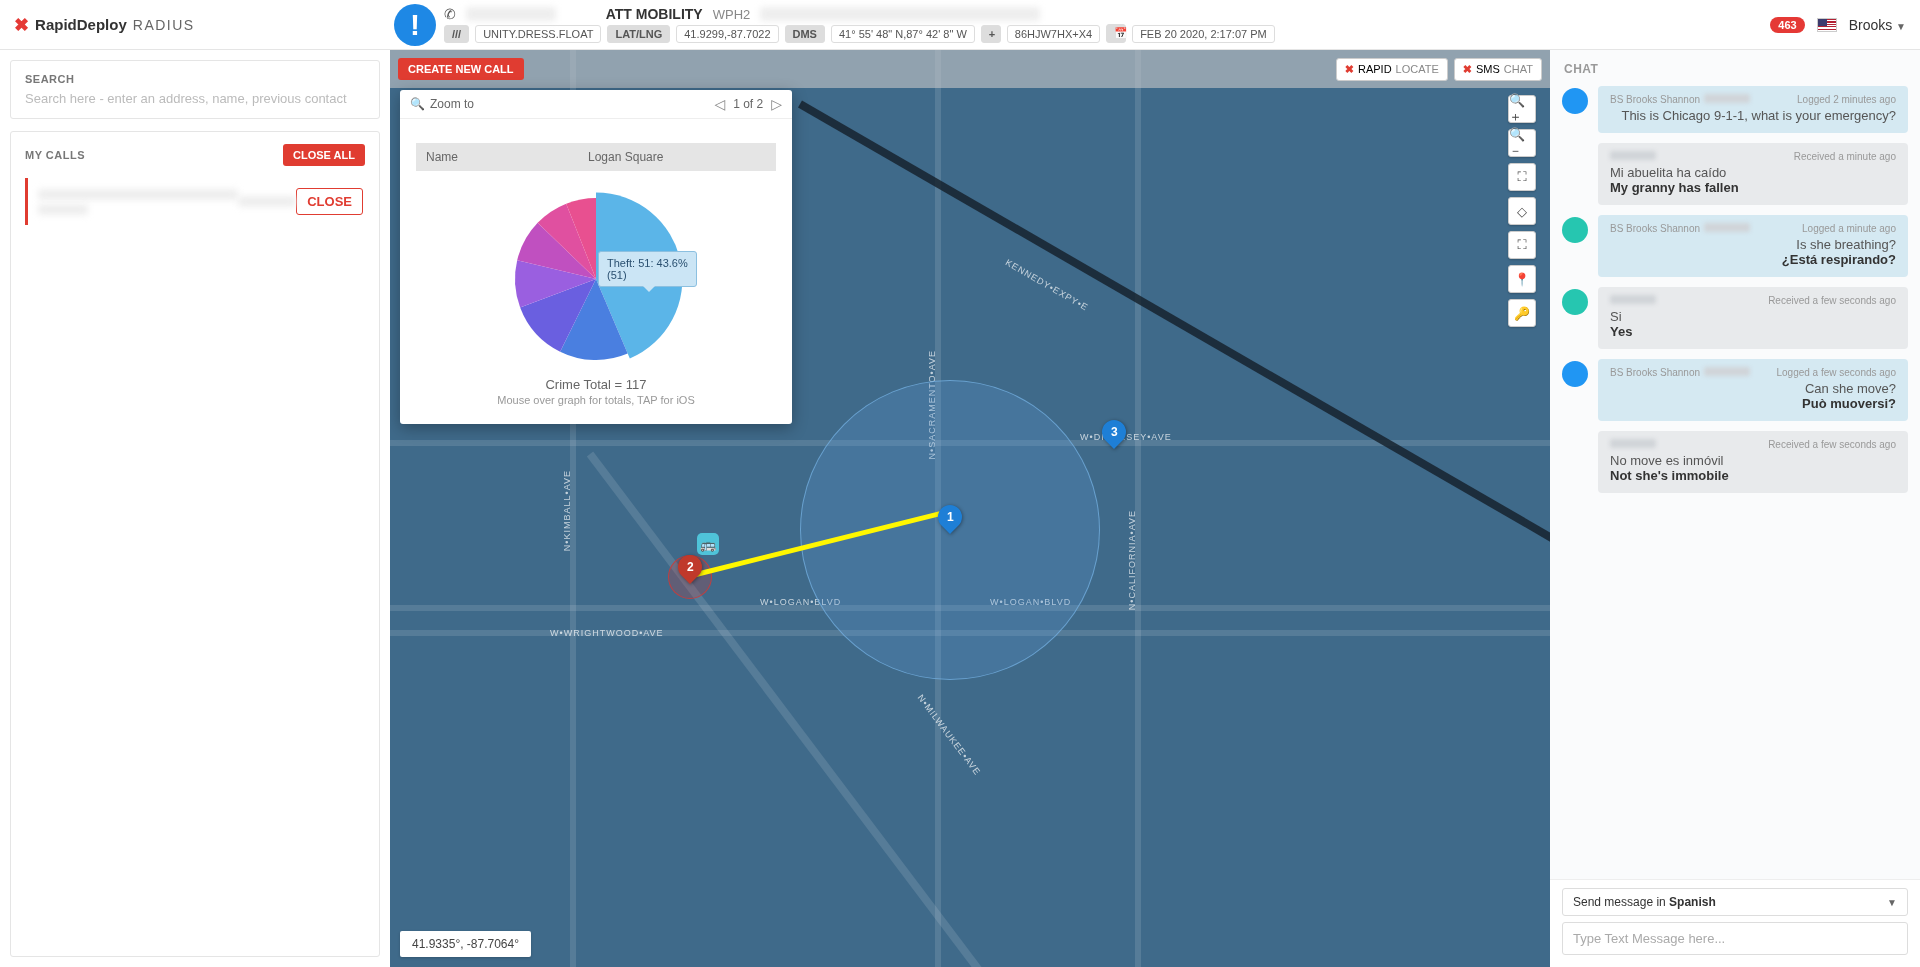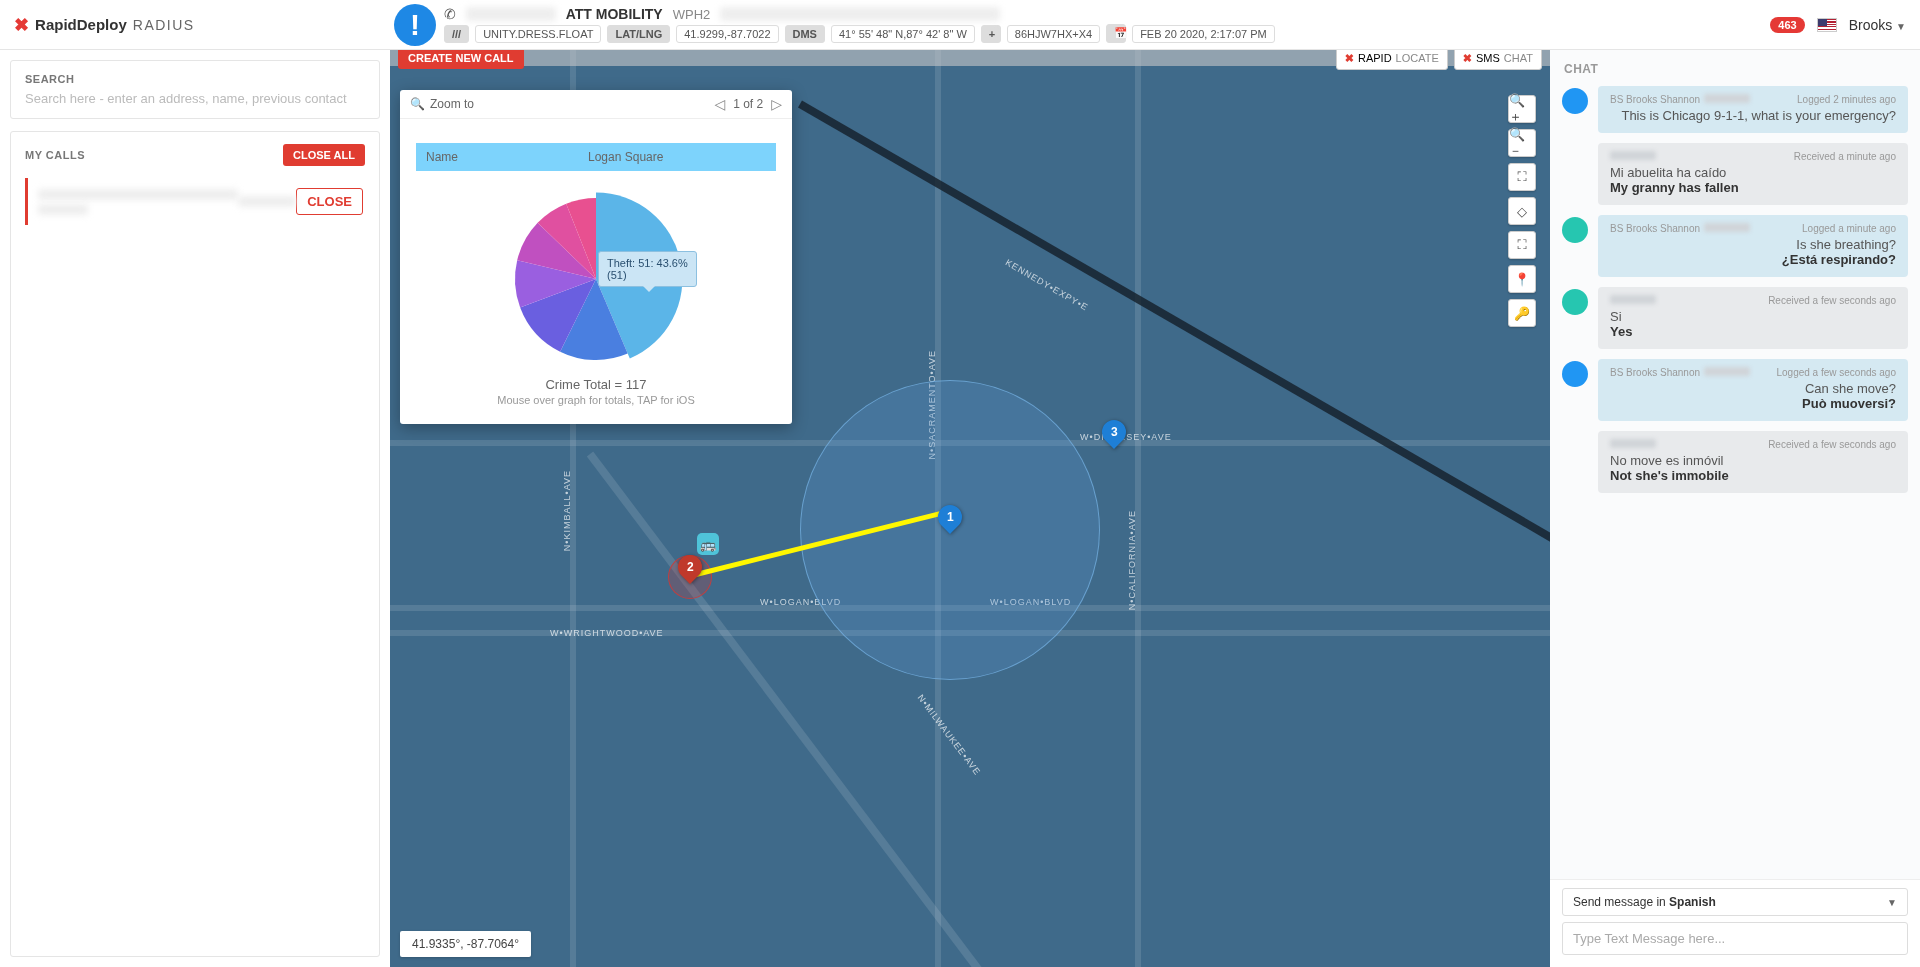--- a/index.html
+++ b/index.html
@@ -12,21 +12,21 @@
 .logo-x { color: #e53935; font-weight: 700; font-size: 18px; }
 .logo-main { font-weight: 700; font-size: 15px; }
 .logo-sub { font-size: 14px; color: #666; letter-spacing: 1.5px; }
 .call-header { flex: 1; display: flex; flex-direction: column; justify-content: center; gap: 2px; }
 .call-row1 { display: flex; align-items: center; gap: 10px; }
 .alert-circle { width: 42px; height: 42px; border-radius: 50%; background: #1e88e5; color: #fff; font-size: 30px; font-weight: 700; display: flex; align-items: center; justify-content: center; margin-right: 8px; }
 .phone-ico { font-size: 14px; color: #555; }
 .blur-pill { background: #eee; filter: blur(3px); border-radius: 3px; display: inline-block; }
 .blur-sm { width: 90px; height: 14px; }
 .blur-lg { width: 280px; height: 14px; }
-.call-carrier { font-weight: 700; font-size: 14px; }
+.call-carrier { font-weight: 700; font-size: 14px; margin-left: 40px; }
 .call-type { color: #888; font-size: 13px; }
 .call-row2 { display: flex; align-items: center; gap: 6px; font-size: 11px; }
 .chip { background: #f0f0f0; border: 1px solid #ddd; border-radius: 3px; padding: 2px 7px; color: #555; }
 .chip-dark { background: #ddd; font-weight: 600; }
 .chip-light { background: #fff; }
 .chip-ico { width: 20px; text-align: center; }
 .header-right { display: flex; align-items: center; gap: 12px; }
 .badge-red { background: #e53935; color: #fff; font-weight: 700; font-size: 11px; padding: 2px 8px; border-radius: 10px; }
 .flag { width: 20px; height: 14px; background: linear-gradient(#b22234 10%, #fff 10% 20%, #b22234 20% 30%, #fff 30% 40%, #b22234 40% 50%, #fff 50% 60%, #b22234 60% 70%, #fff 70% 80%, #b22234 80% 90%, #fff 90%); position: relative; border: 1px solid #ccc; }
 .flag::before { content: ''; position: absolute; top: 0; left: 0; width: 9px; height: 7px; background: #3c3b6e; }
@@ -46,21 +46,21 @@
 .btn-red { background: #e03c31; color: #fff; border: none; border-radius: 3px; font-size: 11px; font-weight: 600; padding: 5px 10px; cursor: pointer; }
 .btn-red-outline { border: 1px solid #e03c31; color: #e03c31; background: #fff; border-radius: 3px; font-size: 13px; font-weight: 600; padding: 5px 10px; cursor: pointer; }
 .call-item { display: flex; align-items: center; justify-content: space-between; padding: 10px 2px; border-left: 3px solid #e03c31; padding-left: 10px; }
 .call-blur-col { display: flex; flex-direction: column; gap: 4px; }
 .call-blur1 { width: 200px; height: 11px; background: #eee; filter: blur(3px); border-radius: 3px; }
 .call-blur2 { width: 50px; height: 11px; background: #eee; filter: blur(3px); border-radius: 3px; }
 .call-blur3 { width: 90px; height: 11px; background: #eee; filter: blur(3px); border-radius: 3px; }
 
 
 .map-col { flex: 1; position: relative; background: #3f6a8a; overflow: hidden; }
-.map-toolbar { position: absolute; top: 0; left: 0; right: 0; height: 16px; background: rgba(200,200,200,0.6); display: flex; align-items: center; justify-content: space-between; padding: 0 8px; z-index: 5; }
+.map-toolbar { position: absolute; top: 0; left: 0; right: 0; height: 38px; background: rgba(200,200,200,0.6); display: flex; align-items: center; justify-content: space-between; padding: 0 8px; z-index: 5; }
 .btn-create { background: #e03c31; color: #fff; border: none; border-radius: 3px; font-size: 11px; font-weight: 700; padding: 5px 10px; cursor: pointer; }
 .toolbar-right { display: flex; gap: 6px; }
 .tb-btn { background: #fff; border: 1px solid #ccc; border-radius: 3px; font-size: 11px; padding: 4px 8px; cursor: pointer; display: flex; align-items: center; gap: 4px; }
 .x-red { color: #e03c31; font-weight: 900; }
 .rl-bold { font-weight: 400; }
 .rl-gray { color: #888; }
 
 
 .roads { position: absolute; inset: 0; z-index: 0; }
 .road-h { position: absolute; left: 0; right: 0; height: 6px; background: rgba(255,255,255,0.12); }
@@ -90,21 +90,21 @@
 
 .popup { position: absolute; top: 40px; left: 10px; width: 392px; background: #fff; border-radius: 3px; box-shadow: 0 4px 16px rgba(0,0,0,0.3); z-index: 5; }
 .popup-bar { display: flex; align-items: center; justify-content: space-between; padding: 6px 10px; border-bottom: 1px solid #eee; font-size: 12px; color: #666; }
 .pb-left { display: flex; align-items: center; gap: 5px; cursor: pointer; }
 .pb-right { display: flex; align-items: center; gap: 8px; }
 .pb-arrow { cursor: pointer; color: #888; font-size: 14px; }
 .popup-body { padding: 12px 16px 18px; }
 .popup-hrow { display: flex; justify-content: space-between; align-items: start; }
 .popup-title { font-size: 20px; font-weight: 400; color: #444; }
 .popup-headicons { display: flex; gap: 10px; color: #888; font-size: 15px; }
-.pt-row { display: flex; margin-top: 12px; background: #7dd3fc; font-size: 12px; color: #666; }
+.pt-row { display: flex; margin-top: 12px; background: #e5e5e5; font-size: 12px; color: #666; }
 .pt-cell { padding: 7px 10px; }
 .pt-cell:first-child { width: 45%; }
 .pie-wrap { position: relative; width: 180px; height: 180px; margin: 18px auto 8px; }
 .pie-svg { width: 180px; height: 180px; transform: rotate(-90deg); }
 .pie-tip { position: absolute; top: 62px; left: 92px; background: #cbe5f5; border: 1px solid #8cc0e0; border-radius: 3px; padding: 5px 8px; font-size: 11px; color: #2a5070; white-space: nowrap; z-index: 2; }
 .pie-tip::after { content: ''; position: absolute; bottom: -6px; left: 44px; border: 6px solid transparent; border-top-color: #cbe5f5; border-bottom: none; }
 .popup-foot { text-align: center; font-size: 13px; color: #666; }
 .pf-sub { font-size: 11px; color: #999; margin-top: 2px; }
 
 

